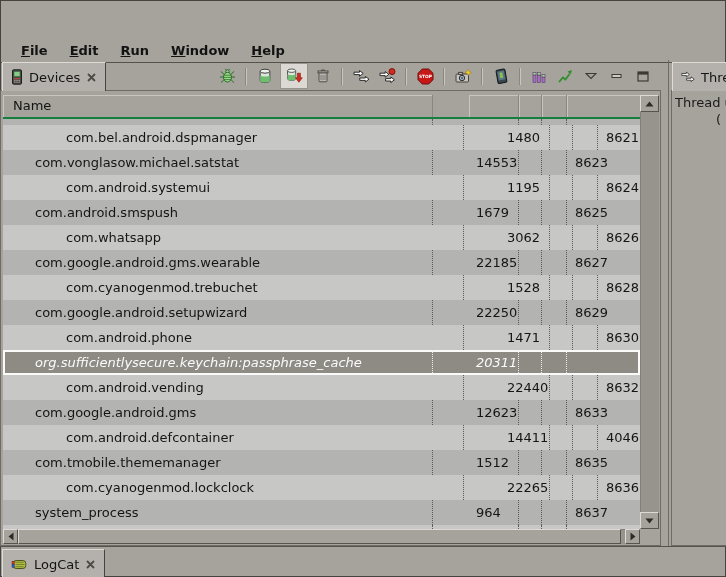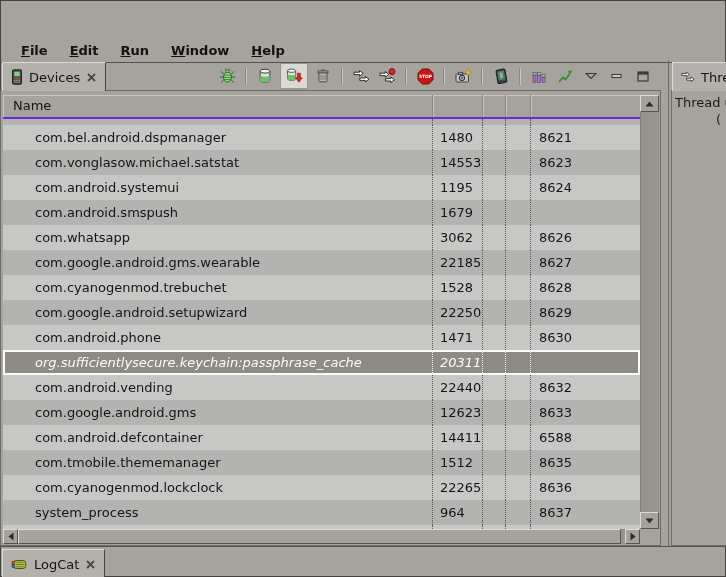--- a/index.html
+++ b/index.html
@@ -41,43 +41,43 @@
   .tb-btn.pressed{background:#dcd9d4;border:1px solid #989590;width:26px;height:24px;}
   .tb-sep{width:0;height:17px;border-left:1px solid #8a8782;border-right:1px solid #c9c6c1;margin:0 3px;}
 
   .view-content{
     position:absolute;left:0;top:30px;width:661px;height:456px;
     border:1px solid #6e6b66;background:#a6a39d;box-sizing:border-box;z-index:1;
   }
   .table-zone{position:absolute;left:2px;top:4px;width:656px;height:449px;}
   .thead{
     position:absolute;left:0;top:0;width:637px;height:24px;
-    display:flex;background:#a6a39d;border-bottom:2px solid #6d28d9;
+    display:flex;background:#a6a39d;border-bottom:2px solid #15803d;
     box-sizing:border-box;font-size:13px;color:#131313;line-height:22px;
   }
   .thead .cell{box-shadow:inset 1px 1px 0 #c9c6c1;border-right:1px solid #8a8782;}
   .tbody{
     position:absolute;left:0;top:24px;width:637px;height:410px;
     background:#c7c7c5;overflow:hidden;
   }
   .trow{display:flex;height:25px;line-height:25px;font-size:13px;color:#151515;}
-  .trow.light{background:#c7c7c5;}
+  .trow.light{background:#c7c7c5;padding-left:31px;}
   .trow.dark{background:#b3b3b1;}
   .trow.sliver{height:6px;background:#b3b3b1;}
   .trow.filler{height:4px;background:#c7c7c5;}
   .trow.selected{
     background:#8e8b85;color:#fbfbfb;
     box-shadow:inset 0 0 0 2px #fafaf8;
     font-style:italic;
   }
   .cell{box-sizing:border-box;height:100%;border-right:1px dotted #5d5b56;overflow:hidden;white-space:nowrap;}
   .trow.selected .cell{border-right-color:#eeeeec;}
   .c-name{width:430px;padding-left:32px;}
   .thead .c-name{padding-left:10px;}
-  .c-pid{width:50px;padding-left:7px;}
+  .c-pid{width:50px;padding-left:7px;margin-left:36px;}
   .c-e1{width:23px;}
   .c-e2{width:25px;}
   .c-port{flex:1;padding-left:8px;border-right:none !important;}
 
   
   .vscroll{position:absolute;left:637px;top:0;width:19px;height:434px;background:#97948e;box-shadow:inset 1px 0 0 #827f79;}
   .hscroll{position:absolute;left:0;top:434px;width:637px;height:15px;background:#97948e;box-shadow:inset 0 1px 0 #827f79;}
   .sb-btn{
     position:absolute;background:#a6a39d;box-sizing:border-box;
     border:1px solid;border-color:#dedbd6 #57544f #57544f #dedbd6;
@@ -304,20 +304,21 @@
             <div class="cell c-pid">1195</div>
             <div class="cell c-e1"></div>
             <div class="cell c-e2"></div>
             <div class="cell c-port">8624</div>
           </div>
           <div class="trow dark">
             <div class="cell c-name">com.android.smspush</div>
             <div class="cell c-pid">1679</div>
             <div class="cell c-e1"></div>
             <div class="cell c-e2"></div>
+            <div class="cell c-port">8625</div>
           </div>
           <div class="trow light">
             <div class="cell c-name">com.whatsapp</div>
             <div class="cell c-pid">3062</div>
             <div class="cell c-e1"></div>
             <div class="cell c-e2"></div>
             <div class="cell c-port">8626</div>
           </div>
           <div class="trow dark">
             <div class="cell c-name">com.google.android.gms.wearable</div>
@@ -365,21 +366,21 @@
             <div class="cell c-pid">12623</div>
             <div class="cell c-e1"></div>
             <div class="cell c-e2"></div>
             <div class="cell c-port">8633</div>
           </div>
           <div class="trow light">
             <div class="cell c-name">com.android.defcontainer</div>
             <div class="cell c-pid">14411</div>
             <div class="cell c-e1"></div>
             <div class="cell c-e2"></div>
-            <div class="cell c-port">6588</div>
+            <div class="cell c-port">4046</div>
           </div>
           <div class="trow dark">
             <div class="cell c-name">com.tmobile.thememanager</div>
             <div class="cell c-pid">1512</div>
             <div class="cell c-e1"></div>
             <div class="cell c-e2"></div>
             <div class="cell c-port">8635</div>
           </div>
           <div class="trow light">
             <div class="cell c-name">com.cyanogenmod.lockclock</div>

